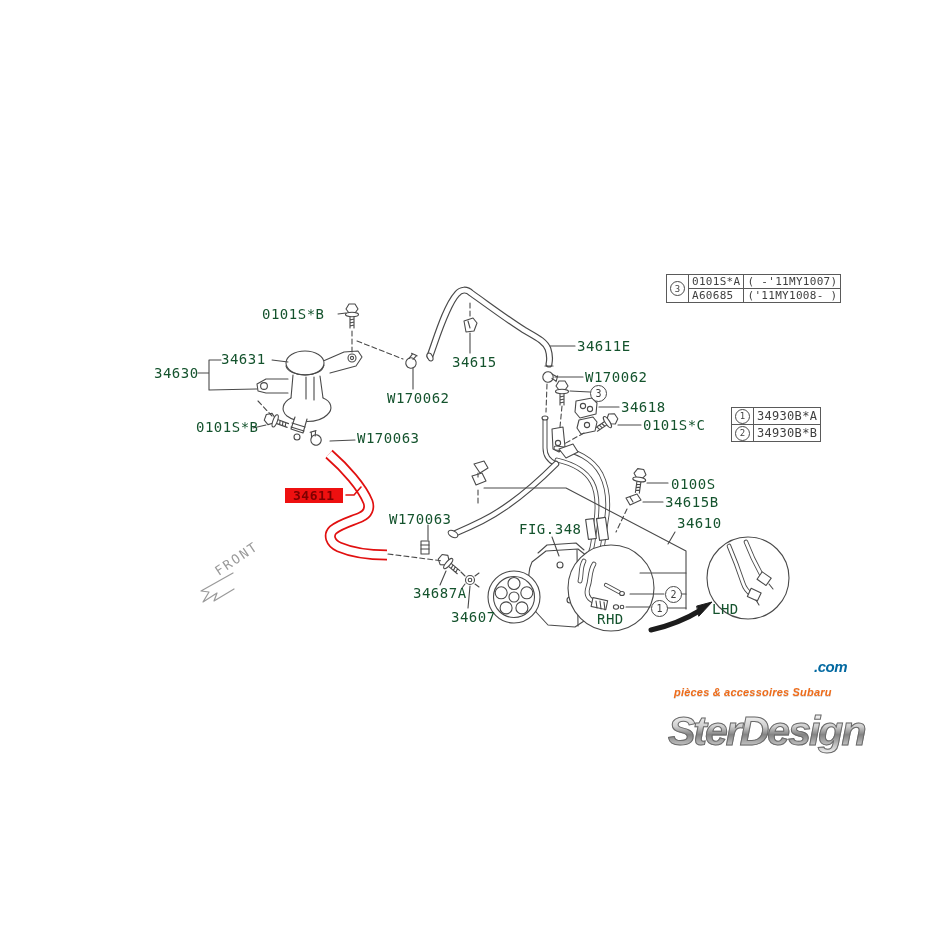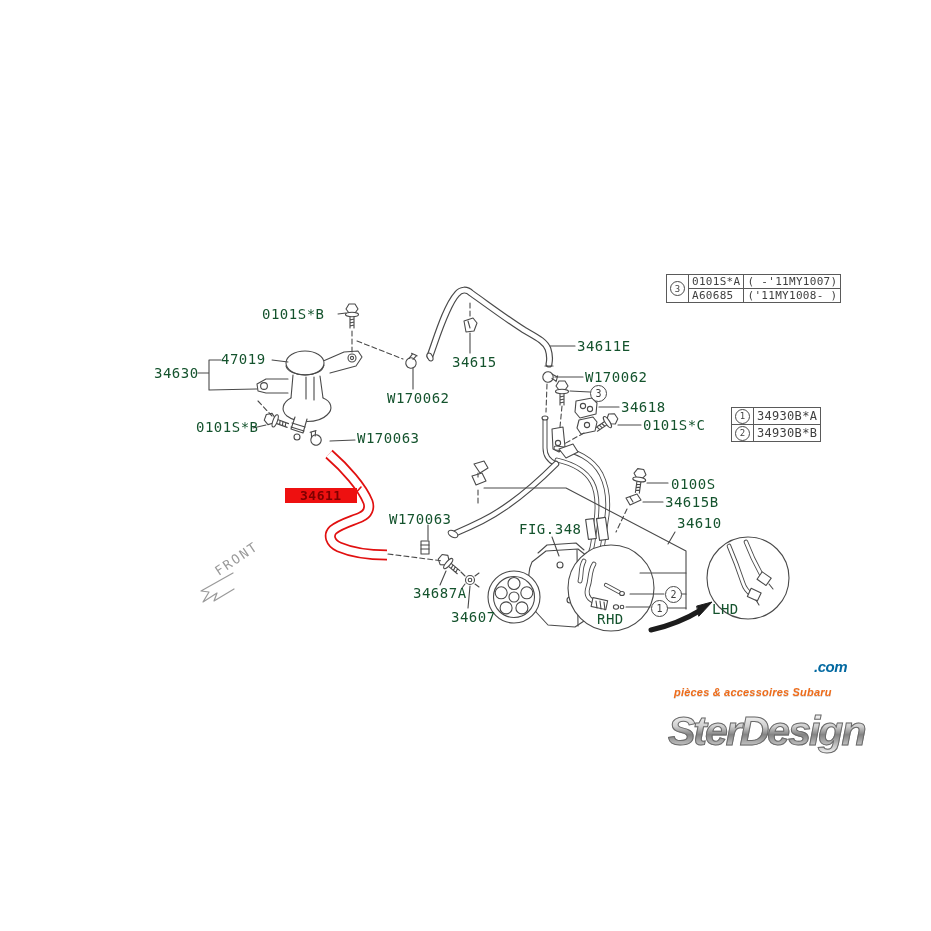--- a/index.html
+++ b/index.html
@@ -2,21 +2,21 @@
 <html><head>
 <meta charset="utf-8">
 <style>
   html,body{margin:0;padding:0;background:#fff;}
   #canvas{position:relative;width:931px;height:931px;background:#fff;overflow:hidden;
           font-family:"DejaVu Sans Mono",monospace;}
   svg{position:absolute;left:0;top:0;}
   .lbl{position:absolute;font:14px "DejaVu Sans Mono",monospace;letter-spacing:.5px;
        color:#14532d;white-space:nowrap;line-height:14px;}
   .lbl-red{position:absolute;background:#ee1010;color:#7e0000;font:bold 13px "DejaVu Sans Mono",monospace;
-       letter-spacing:.5px;padding:1px 15px;line-height:13px;}
+       letter-spacing:.5px;padding:1px 8px;line-height:13px;}
   .callout{position:absolute;width:15px;height:15px;border:1.4px solid #4a4a4a;border-radius:50%;
        background:#fff;display:flex;align-items:center;justify-content:center;
        font:10px "DejaVu Sans Mono",monospace;color:#3f3f3f;}
   .reftable{position:absolute;border-collapse:collapse;background:#fff;}
   .reftable td{border:1px solid #5a5a5a;padding:0 3px;height:13px;white-space:nowrap;
        font:11px "DejaVu Sans Mono",monospace;letter-spacing:.3px;color:#3f3f3f;}
   .reftable.side td{height:16px;font-size:12px;}
   .tcallout{display:inline-flex;width:13px;height:13px;border:1.2px solid #4a4a4a;border-radius:50%;
        align-items:center;justify-content:center;font-size:9px;color:#3f3f3f;background:#fff;}
   .front-label{position:absolute;font:13px "DejaVu Sans Mono",monospace;color:#9a9a9a;
@@ -231,21 +231,21 @@
         <path d="M562,406 L560,427"></path>
         <path d="M584,433 L564,444"></path>
         <path d="M627,509 L616,532"></path>
         <path d="M388,554 L443,561"></path>
         <path d="M478,490 L478,503"></path>
       </g>
     </g>
   </svg>
 
   <div class="lbl" style="left:262px;top:307px">0101S*B</div>
-  <div class="lbl" style="left:221px;top:352px">47019</div>
+  <div class="lbl" style="left:221px;top:352px">34631</div>
   <div class="lbl" style="left:154px;top:366px">34630</div>
   <div class="lbl" style="left:196px;top:420px">0101S*B</div>
   <div class="lbl" style="left:357px;top:431px">W170063</div>
   <div class="lbl" style="left:387px;top:391px">W170062</div>
   <div class="lbl" style="left:452px;top:355px">34615</div>
   <div class="lbl" style="left:577px;top:339px">34611E</div>
   <div class="lbl" style="left:585px;top:370px">W170062</div>
   <div class="lbl" style="left:621px;top:400px">34618</div>
   <div class="lbl" style="left:643px;top:418px">0101S*C</div>
   <div class="lbl" style="left:671px;top:477px">0100S</div>

